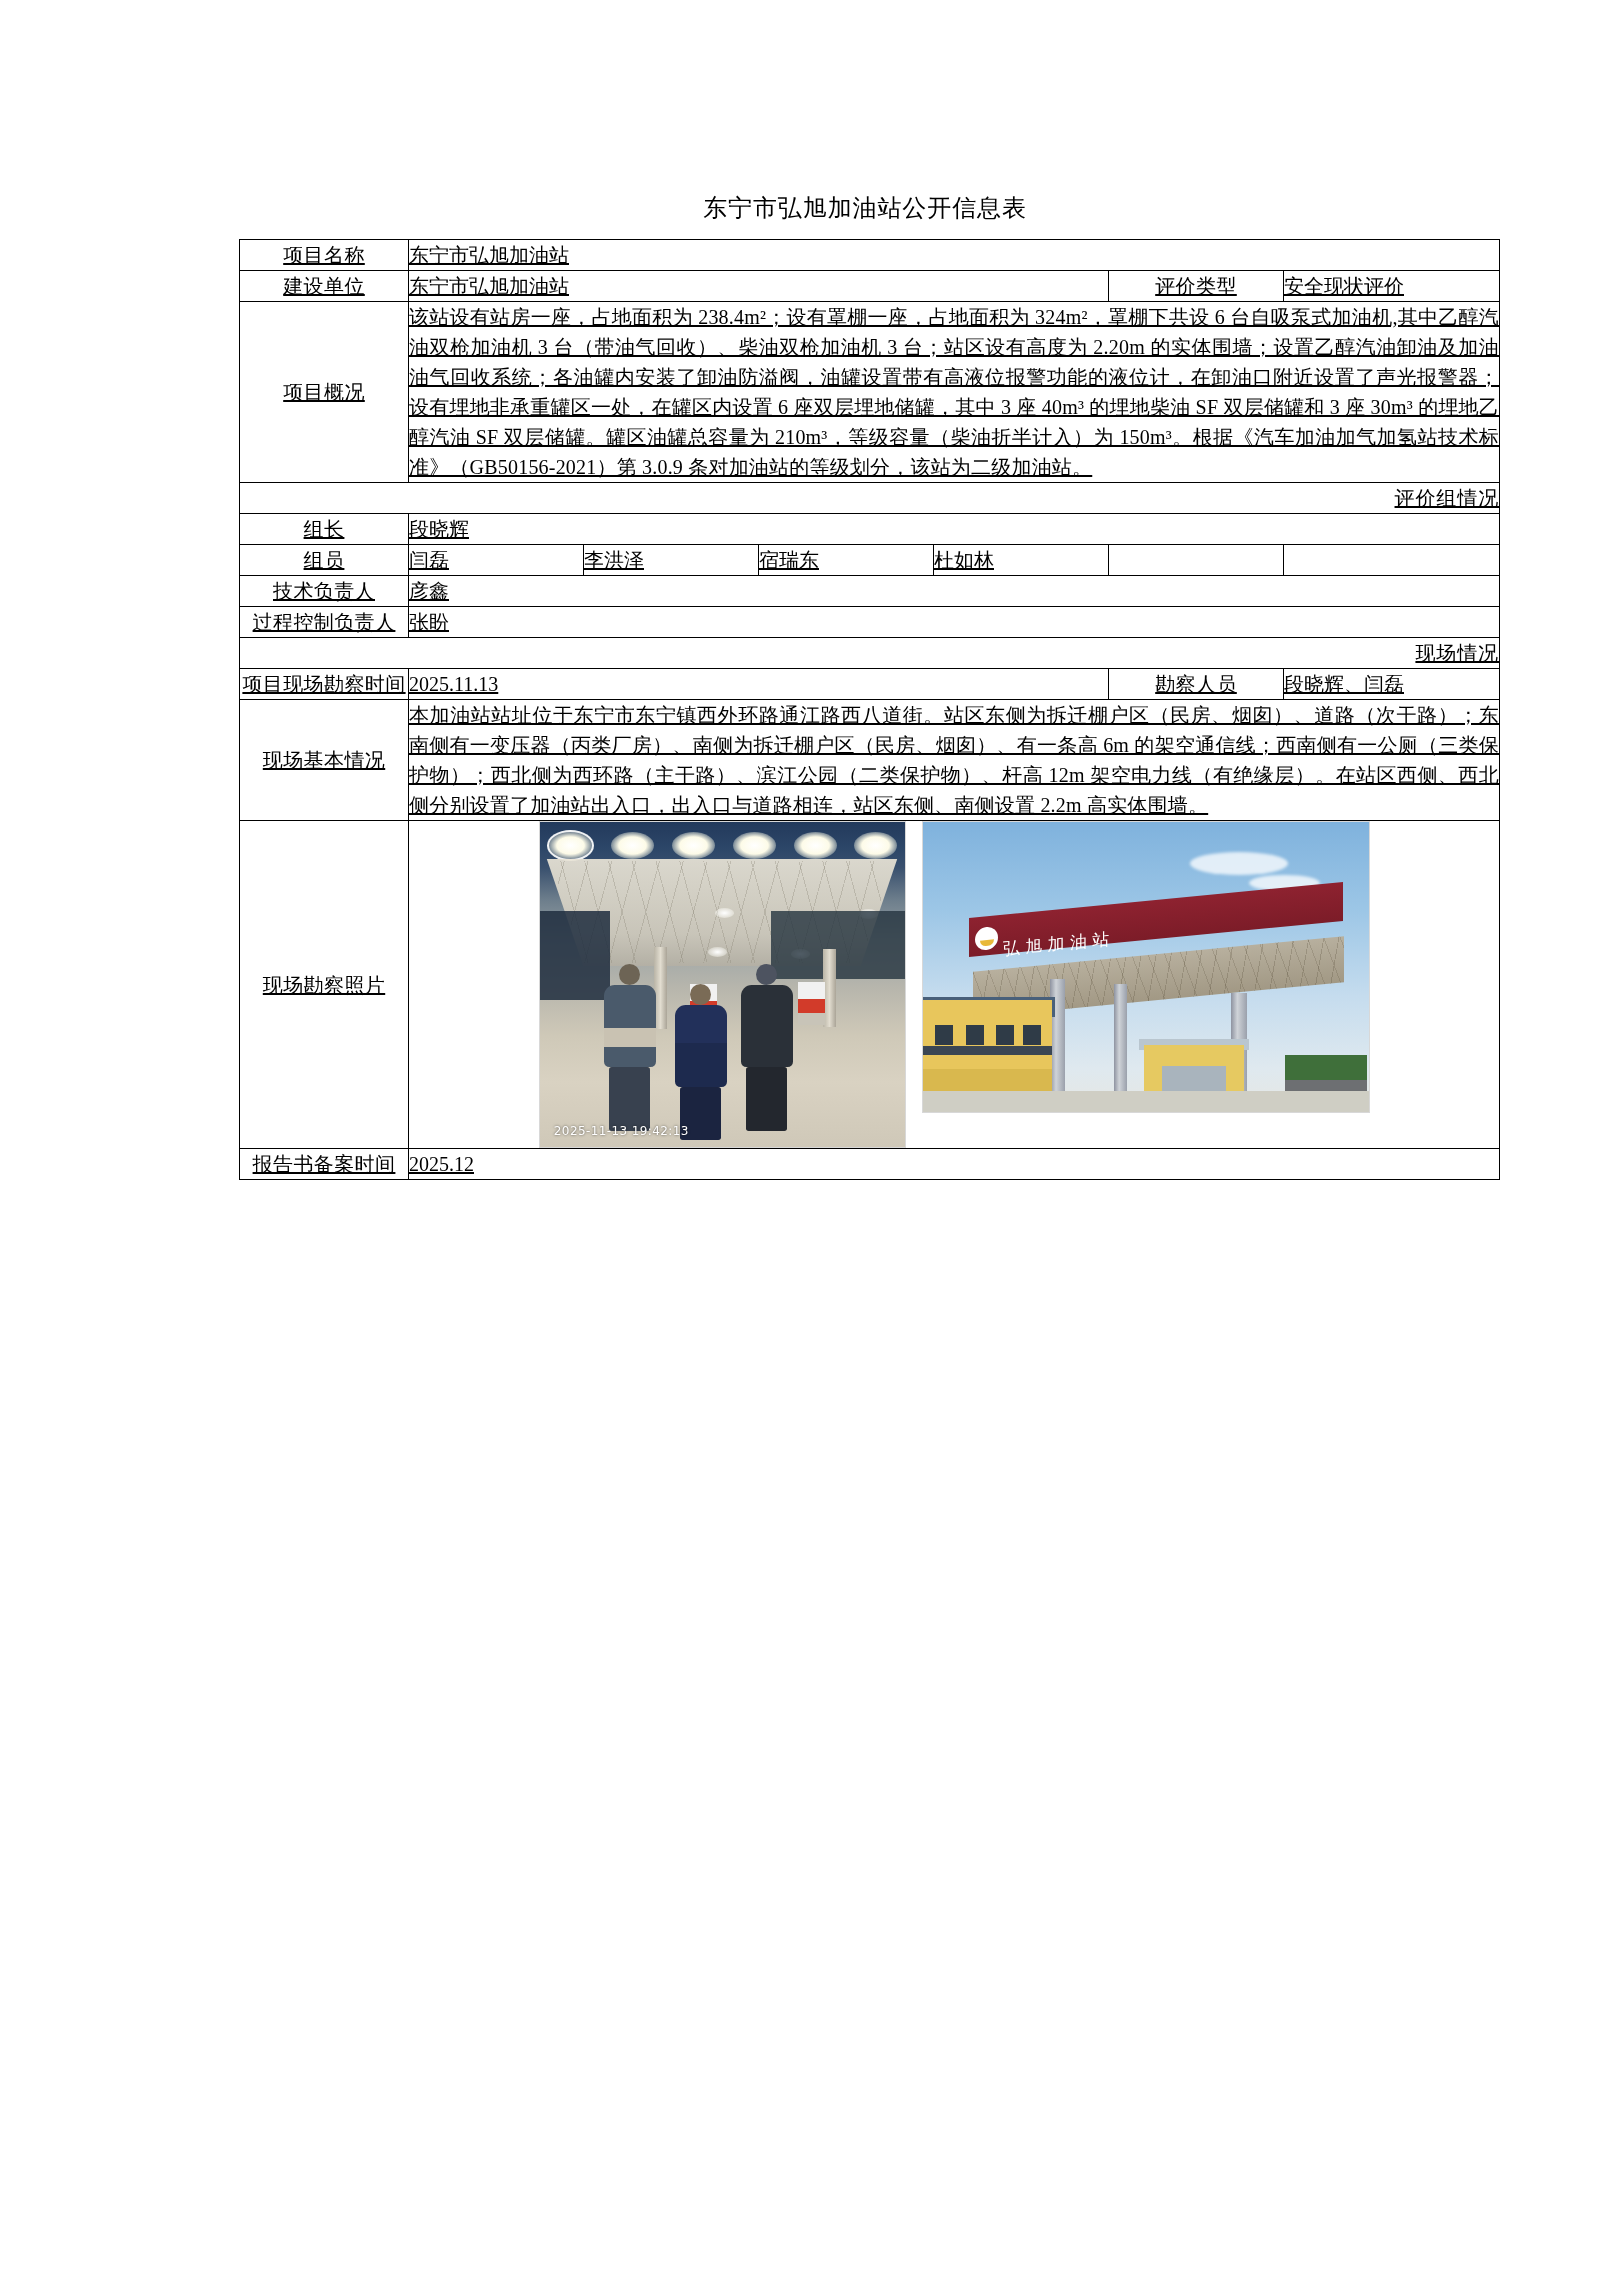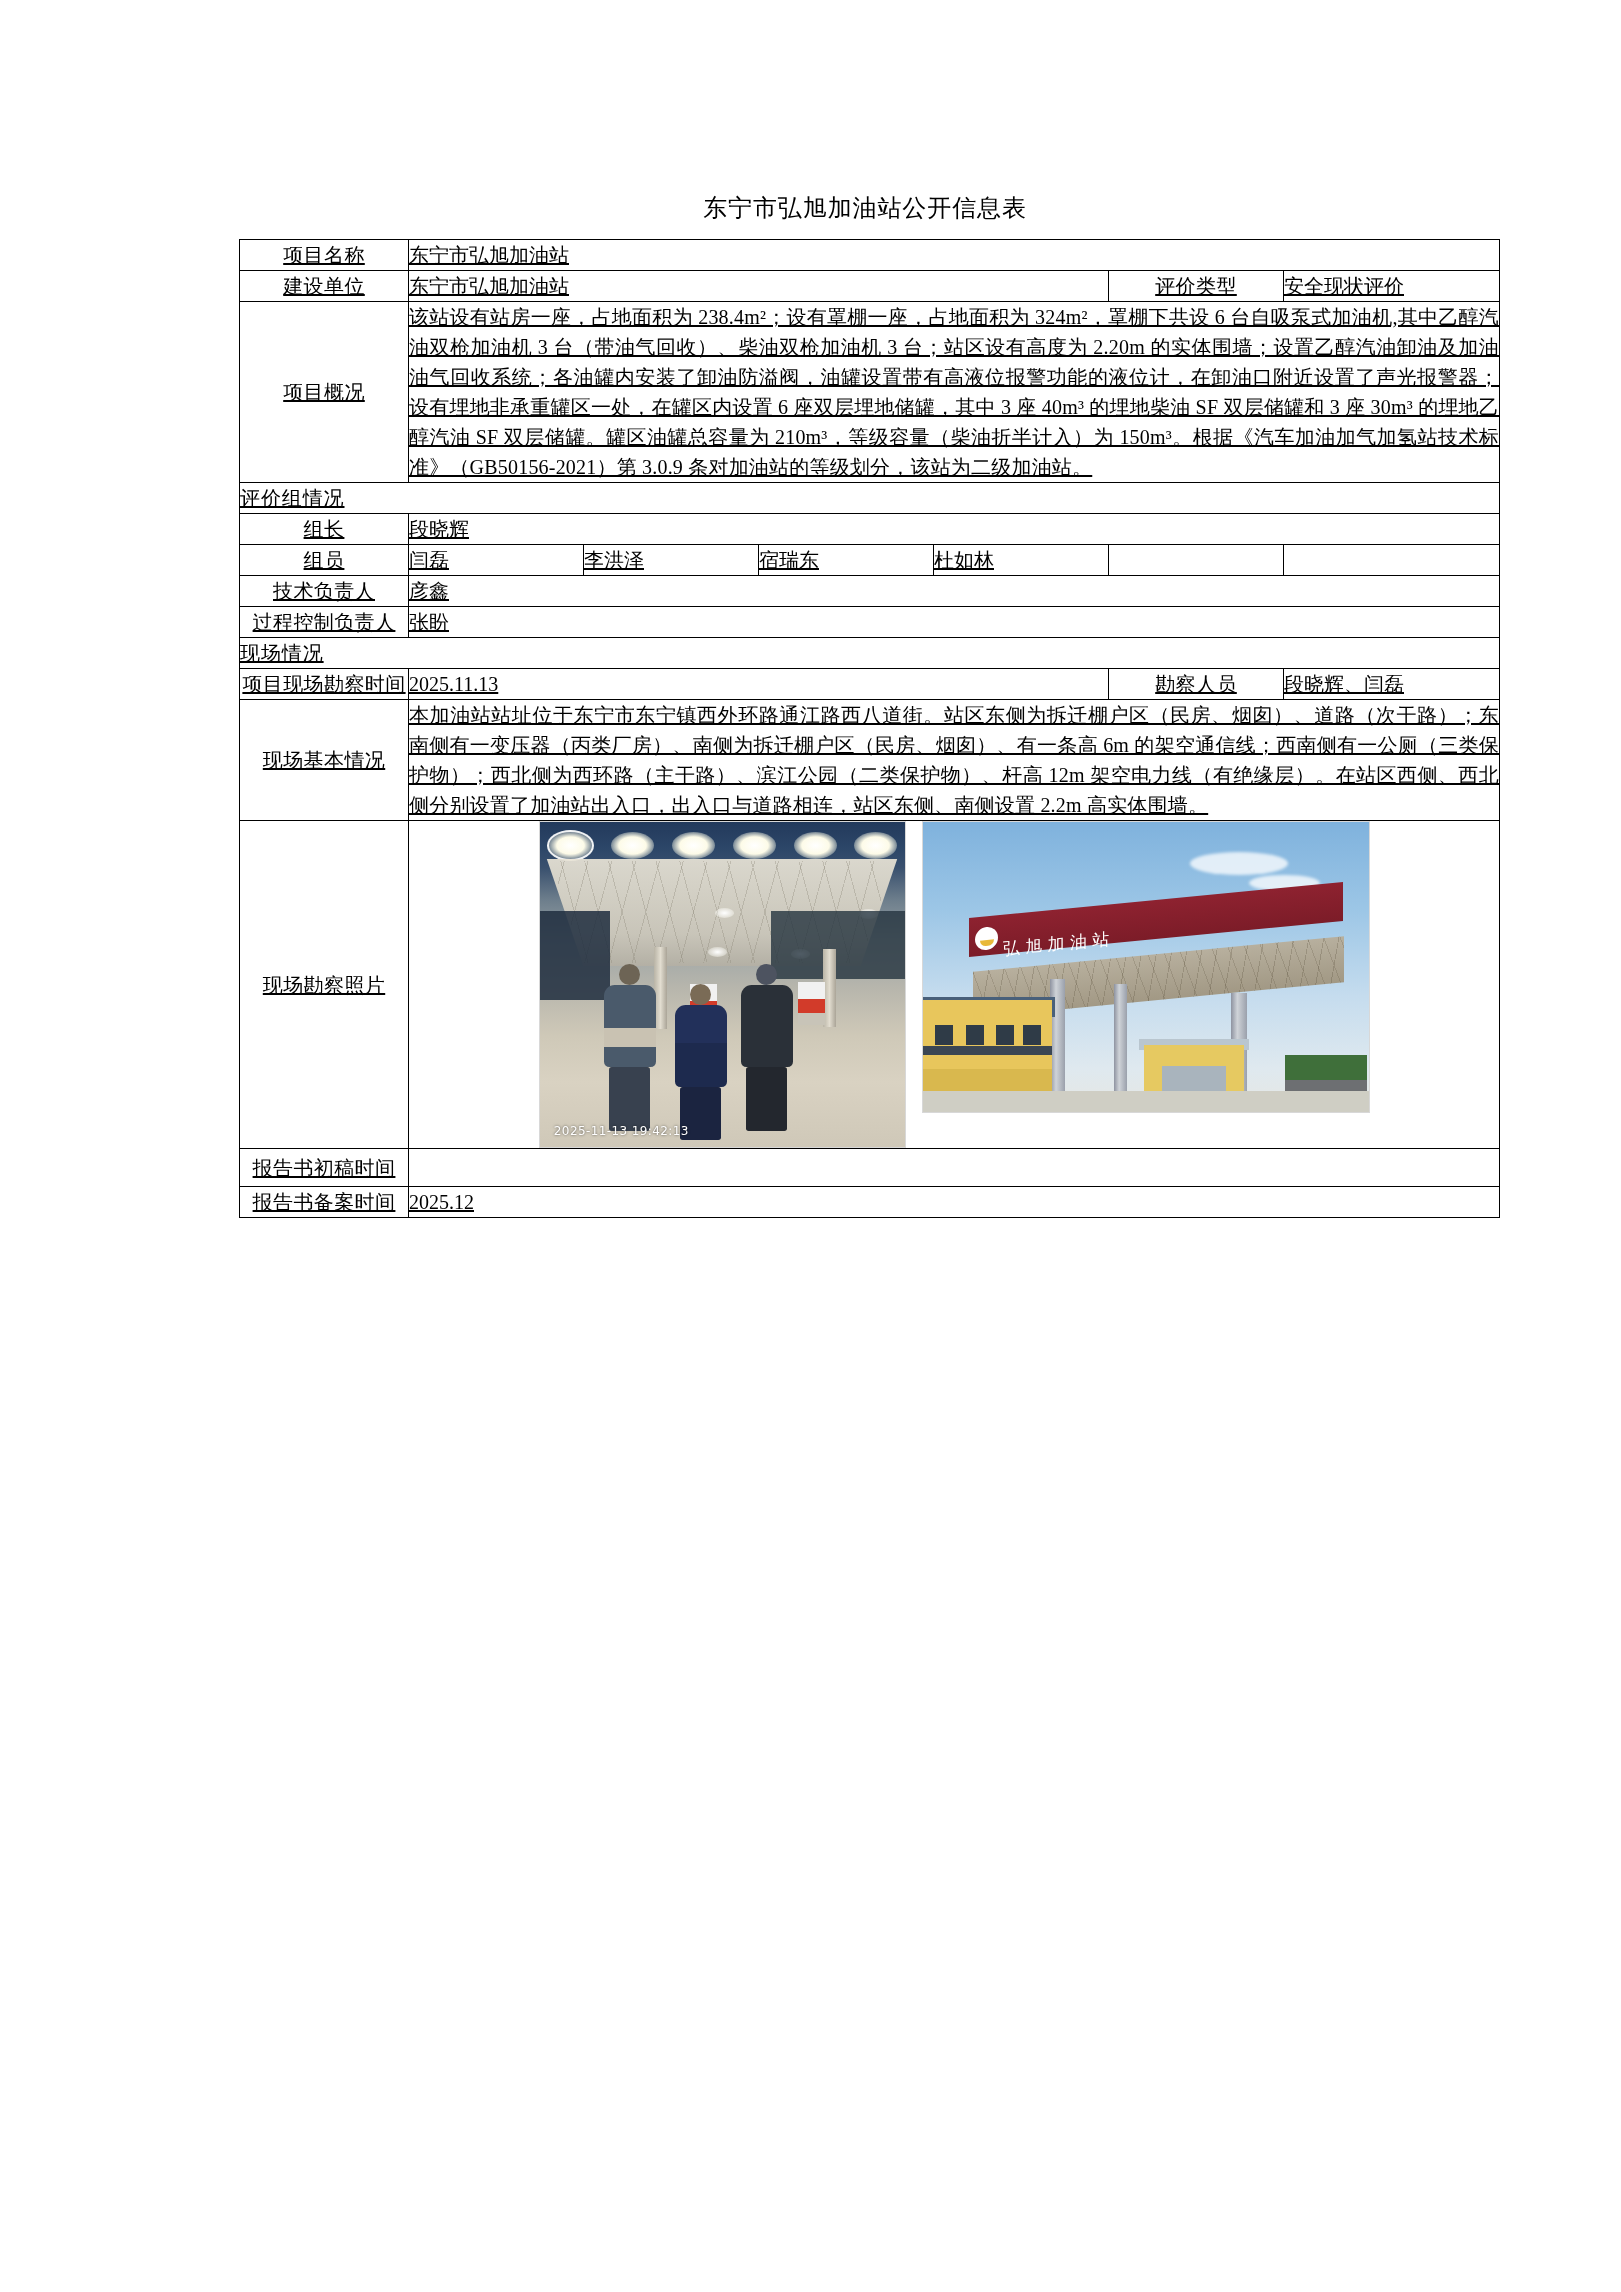--- a/index.html
+++ b/index.html
@@ -61,21 +61,21 @@
     font-size: 20px;
     font-family: "Liberation Serif", "DejaVu Serif", serif;
     margin-top: 24px;
   }
   .val-center {
     padding: 8px 10.7px;
     font-size: 20px;
     font-family: "Liberation Serif", "DejaVu Serif", serif;
   }
   .section-head {
-    text-align: left;
+    text-align: right;
     padding: 9px 3.6px;
     font-size: 20px;
     letter-spacing: 0.9px;
     font-family: "Liberation Serif", "DejaVu Serif", serif;
   }
   .para {
     text-align: justify;
     text-align-last: left;
     padding: 11.6px 14.3px 12.5px 14.3px;
     font-size: 20px;
@@ -345,24 +345,20 @@
             <div class="kiosk-door"></div>
             <div class="truck"></div>
             <div class="ground-day"></div>
           </div>
 
         </div>
       </td>
     </tr>
 
 
-    <tr>
-      <td class="lbl">报告书初稿时间</td>
-      <td class="val-center row-empty" colspan="6"></td>
-    </tr>
 
     <tr>
       <td class="lbl">报告书备案时间</td>
       <td class="val-center" colspan="6">2025.12</td>
     </tr>
 
   </tbody>
     </table>
 </div>
 

